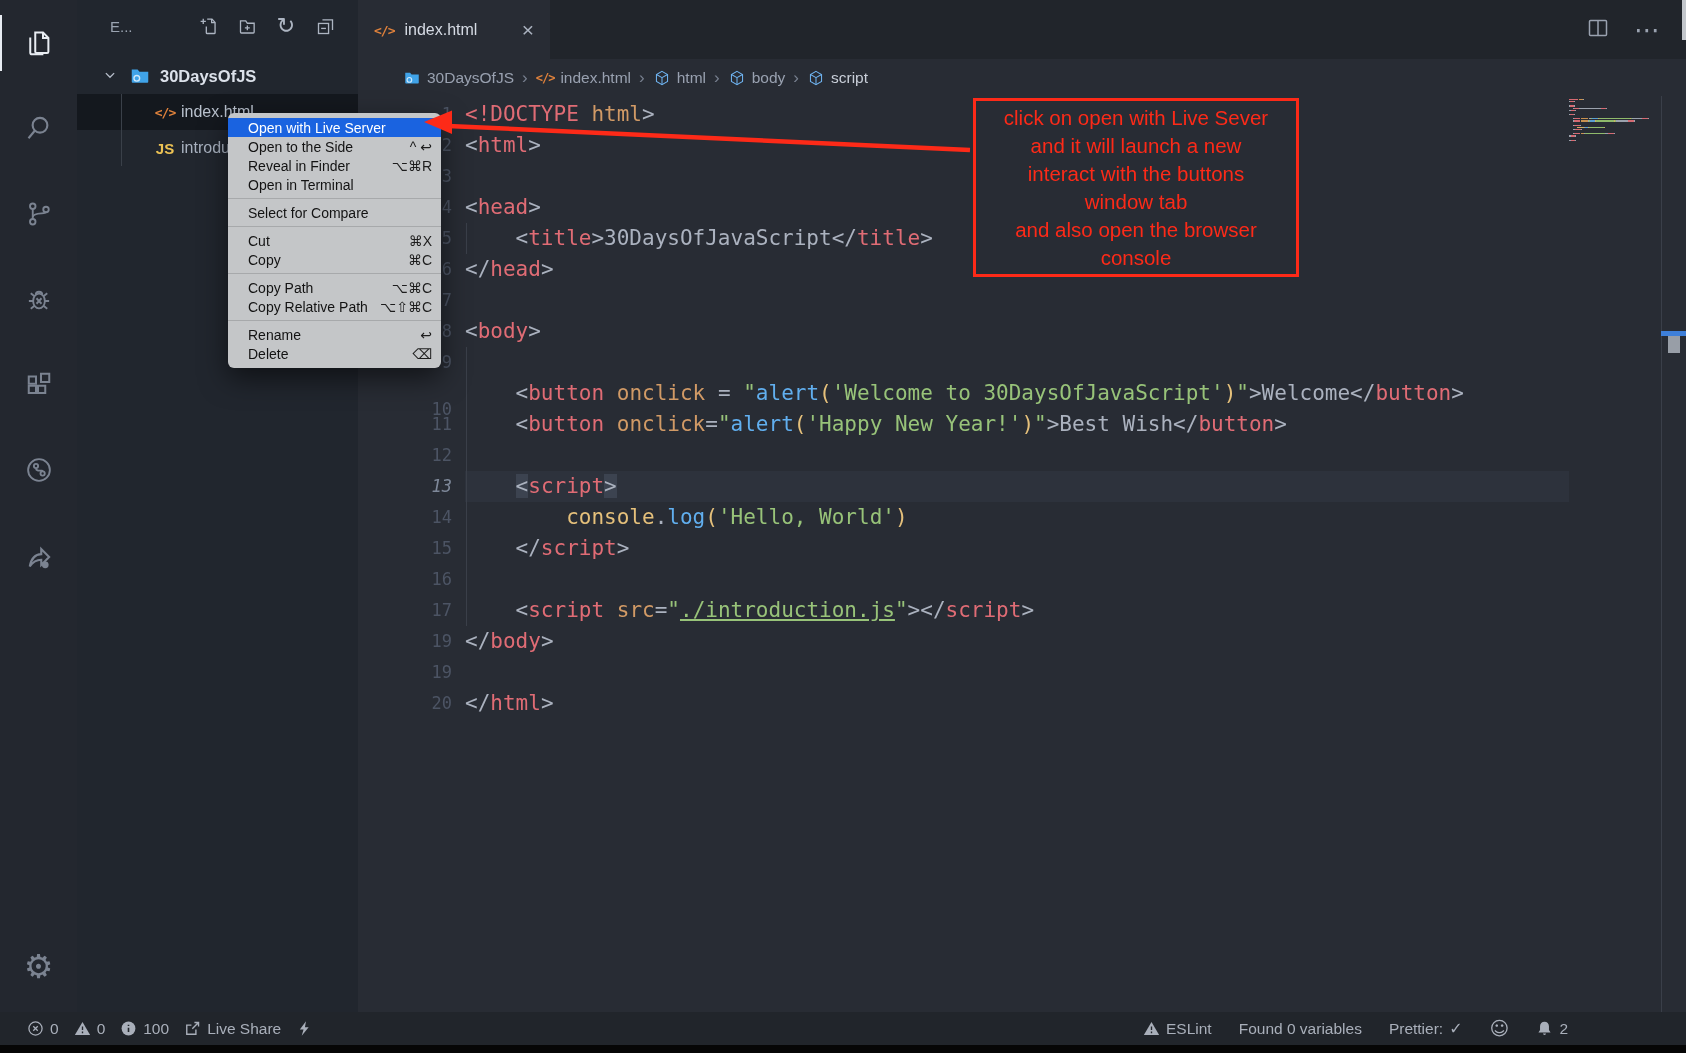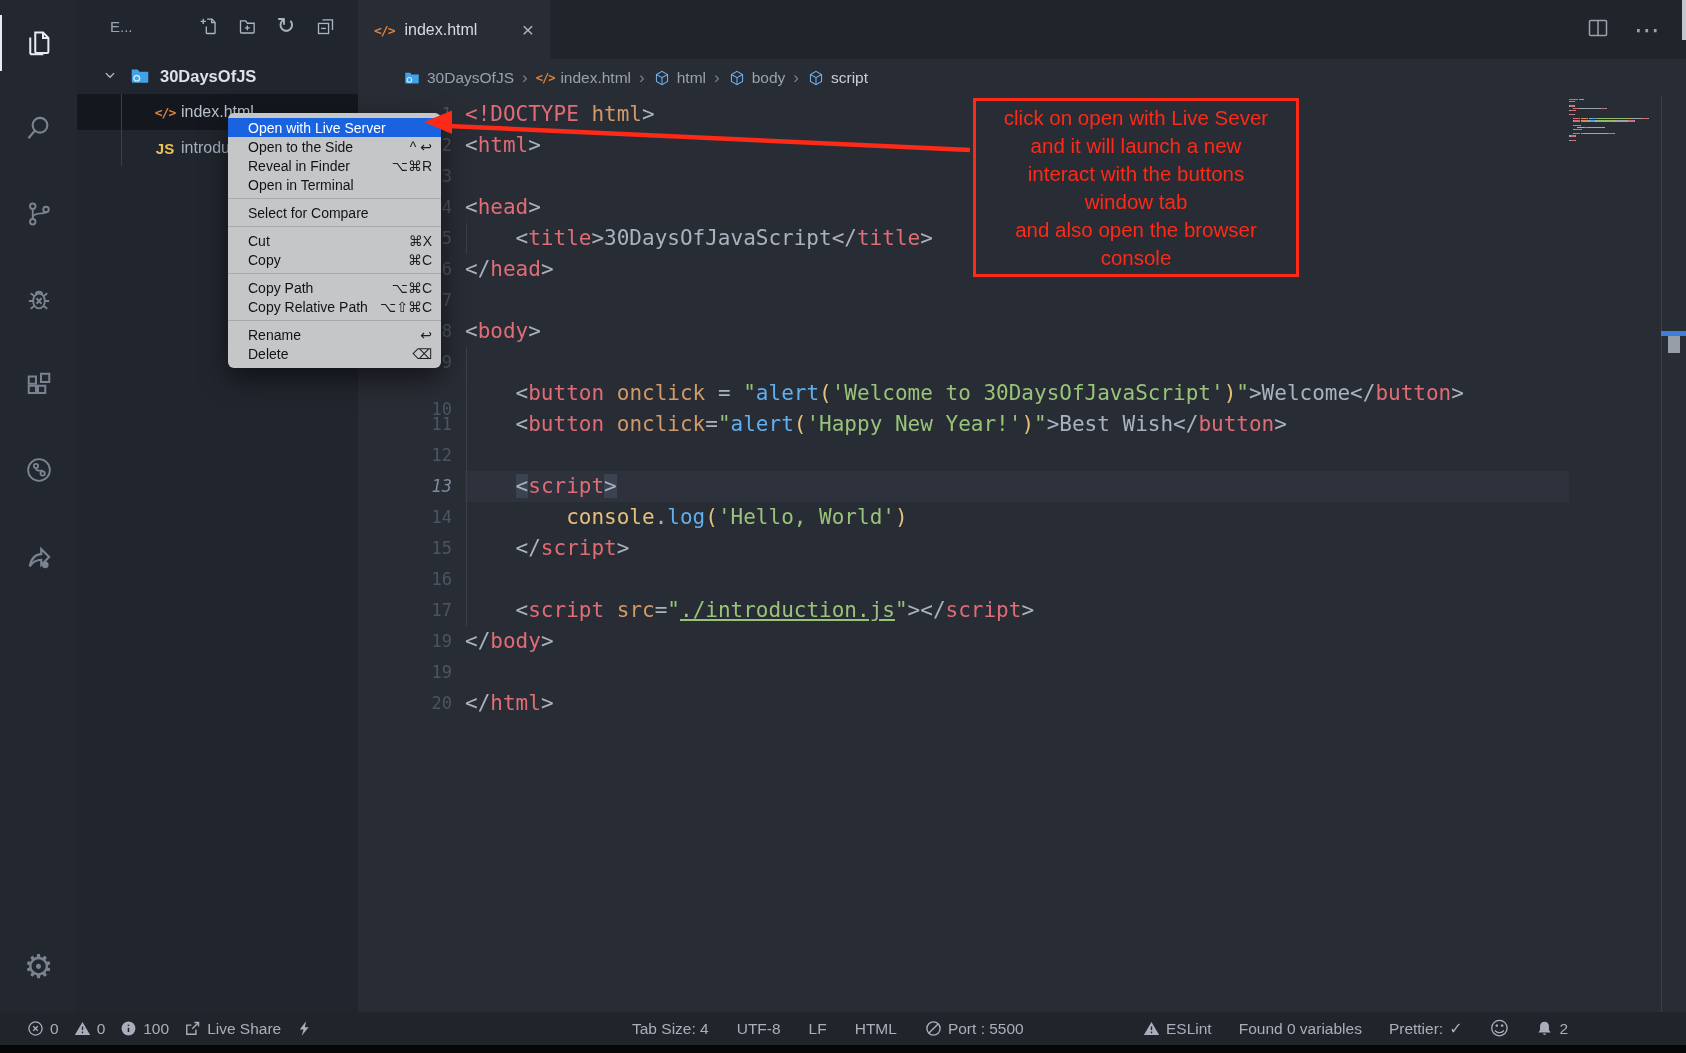--- a/index.html
+++ b/index.html
@@ -462,43 +462,20 @@
           <span class="stt" data-interactable="false">Live Share</span>
         </div>
         <div class="st-item" data-interactable="true">
           <span class="sti" data-interactable="false">
             <svg viewBox="0 0 16 16">
               <path d="M9.4 1.2L3.6 9h3.5L5.4 14.8 11.9 6.8H8.4l1-5.6z" fill="currentColor"></path>
             </svg>
           </span>
         </div>
       </div>
-    <div class="st-group" id="st-mid" data-interactable="false">
-        <div class="st-item" data-interactable="true">
-          <span class="stt" data-interactable="false">Tab Size: 4</span>
-        </div>
-        <div class="st-item" data-interactable="true">
-          <span class="stt" data-interactable="false">UTF-8</span>
-        </div>
-        <div class="st-item" data-interactable="true">
-          <span class="stt" data-interactable="false">LF</span>
-        </div>
-        <div class="st-item" data-interactable="true">
-          <span class="stt" data-interactable="false">HTML</span>
-        </div>
-        <div class="st-item" data-interactable="true">
-          <span class="sti" data-interactable="false">
-            <svg viewBox="0 0 16 16" fill="none" stroke="currentColor" stroke-width="1.3">
-              <circle cx="8" cy="8" r="6.2"></circle>
-              <path d="M3.7 12.3L12.3 3.7"></path>
-            </svg>
-          </span>
-          <span class="stt" data-interactable="false">Port : 5500</span>
-        </div>
-      </div>
     <div class="st-group" id="st-right" data-interactable="false">
         <div class="st-item" data-interactable="true">
           <span class="sti" data-interactable="false">
             <svg viewBox="0 0 16 16">
               <path d="M8 1.8L15.2 14H.8z" fill="currentColor"></path>
               <path d="M8 6v3.4M8 10.9v1.5" stroke="#21252b" stroke-width="1.3"></path>
             </svg>
           </span>
           <span class="stt" data-interactable="false">ESLint</span>
         </div>

